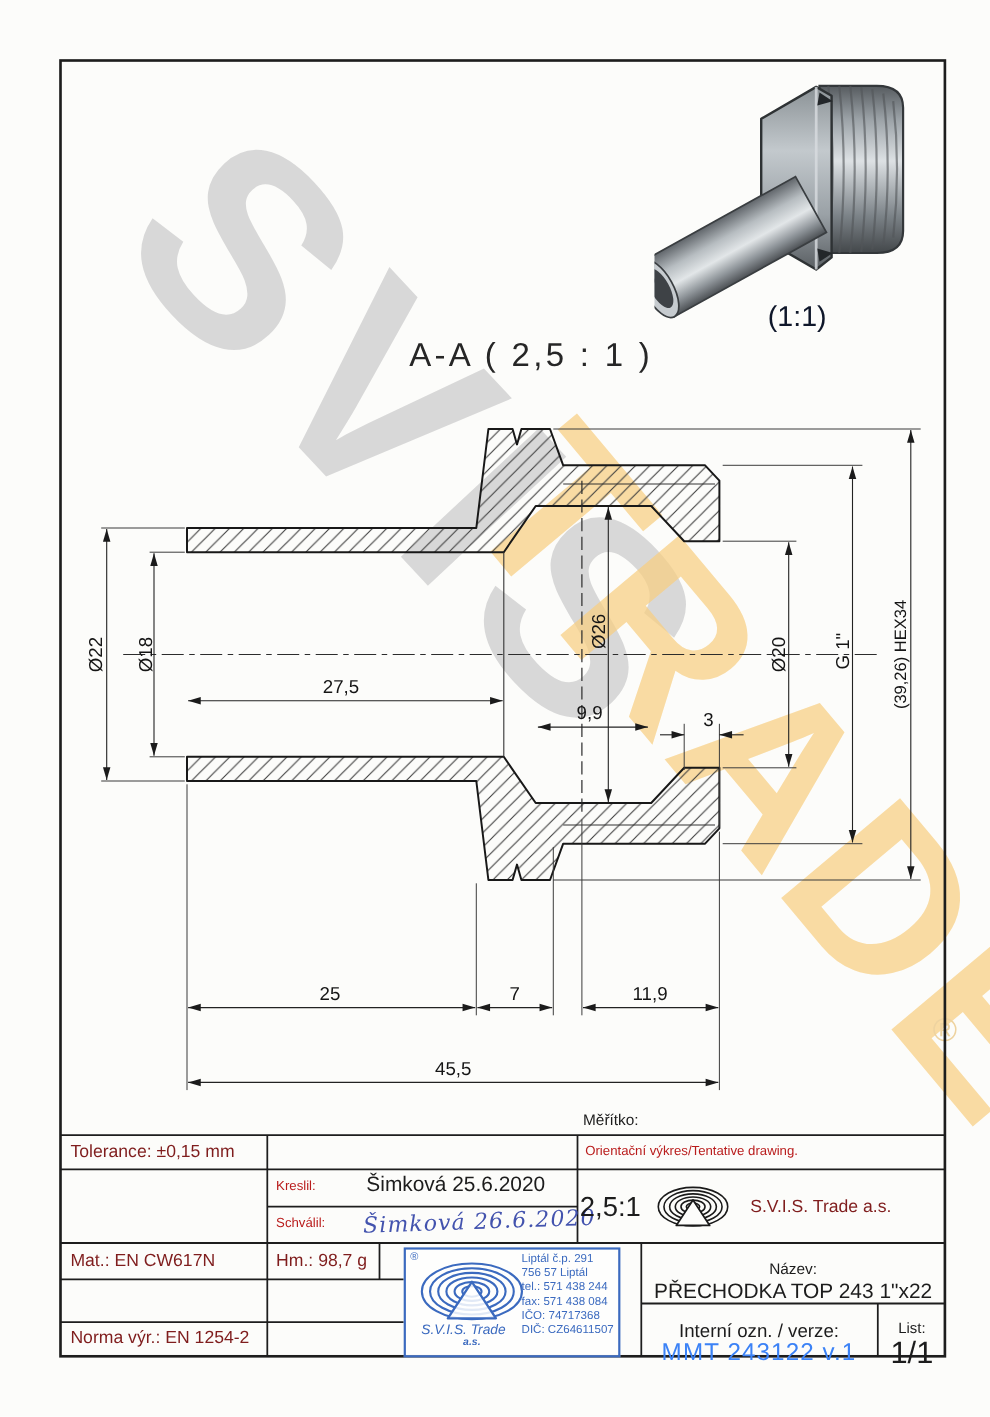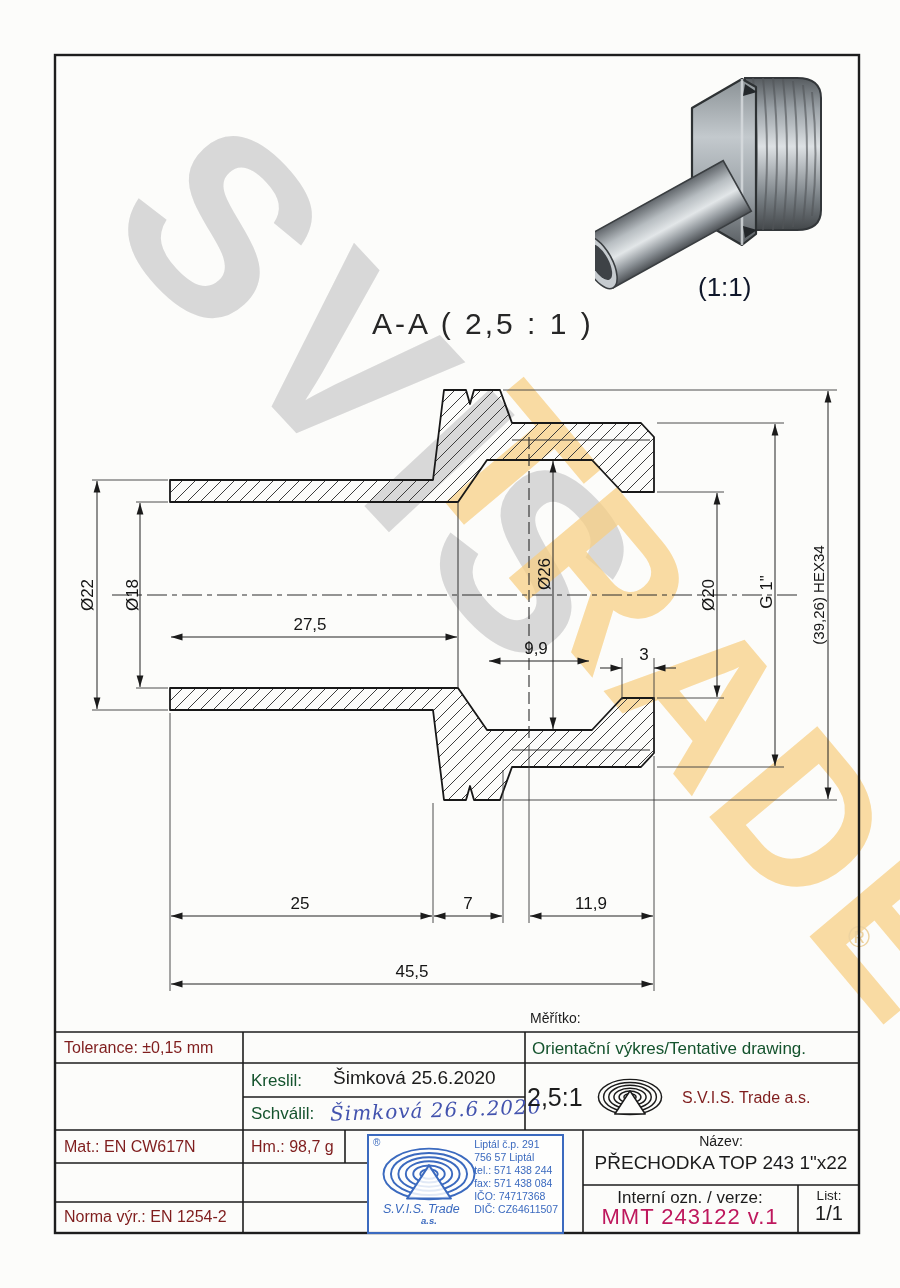--- a/index.html
+++ b/index.html
@@ -12,24 +12,24 @@
   .wm-trade{left:400px;top:350px;font-size:205px;line-height:205px;letter-spacing:8px;
             color:#f8cf82;opacity:.72;transform:rotate(50deg);transform-origin:70px 160px;}
   .wm-reg{position:absolute;left:848px;top:920px;font-size:30px;color:#eed3a0;z-index:0;}
   
   svg.cad{position:absolute;left:0;top:0;z-index:1;}
   svg.render3d{position:absolute;left:595px;top:66px;width:235px;height:225px;z-index:1;}
   .txt{position:absolute;z-index:2;white-space:nowrap;}
   .section-title{left:372px;top:307px;font-size:30px;letter-spacing:3px;color:#262626;text-align:center;}
   .render-scale{left:698px;top:272px;font-size:26px;color:#0f172a;}
   
-  .tb-s{font-size:17px;color:#14532d;}
+  .tb-s{font-size:12px;color:#b91c1c;}
   .tb-m{font-size:16px;color:#7f1d1d;}
-  .tb-big{font-size:22px;color:#be185d;letter-spacing:1px;}
-  .ctr{transform:translateX(-50%);}
+  .tb-big{font-size:22px;color:#3b82f6;letter-spacing:1px;}
+  .ctr{transform:translateX(-50%);margin-top:12px;}
   .sig{font-family:"DejaVu Serif",serif;font-style:italic;font-size:20px;color:#4353ae;
        transform:rotate(-2deg);letter-spacing:1px;}
   
   .stamp{position:absolute;left:367px;top:1134px;width:193px;height:96px;z-index:3;
          border:2px solid #3b6abf;background:rgba(255,255,255,.55);color:#3b6abf;}
   .stamp .reg{position:absolute;left:4px;top:1px;font-size:10px;}
   .stamp .addr{position:absolute;right:4px;top:2px;font-size:10.5px;line-height:13px;}
   .stamp .co1{position:absolute;left:14px;top:66px;font-size:12.5px;font-weight:normal;font-style:italic;}
   .stamp .co2{position:absolute;left:52px;top:79px;font-size:9.5px;font-weight:bold;font-style:italic;}
   .stamp svg{position:absolute;left:10px;top:10px;}
@@ -229,21 +229,21 @@
   <div class="txt tb-m" style="left:64px;top:1208px">Norma výr.: EN 1254-2</div>
   <div class="txt tb-s" style="left:532px;top:1039px">Orientační výkres/Tentative drawing.</div>
   <div class="txt" style="left:530px;top:1010px;font-size:14px">Měřítko:</div>
   <div class="txt" style="left:527px;top:1083px;font-size:25px">2,5:1</div>
   <div class="txt tb-m" style="left:682px;top:1089px">S.V.I.S. Trade a.s.</div>
   <div class="txt ctr" style="left:721px;top:1133px;font-size:14px">Název:</div>
   <div class="txt ctr" style="left:721px;top:1152px;font-size:19px">PŘECHODKA TOP 243 1"x22</div>
   <div class="txt ctr" style="left:690px;top:1188px;font-size:17px">Interní ozn. / verze:</div>
   <div class="txt ctr tb-big" style="left:690px;top:1204px">MMT 243122 v.1</div>
   <div class="txt ctr" style="left:829px;top:1188px;font-size:13.5px">List:</div>
-  <div class="txt ctr" style="left:829px;top:1202px;font-size:20px">1/1</div>
+  <div class="txt ctr" style="left:829px;top:1202px;font-size:28px">1/1</div>
 
   <svg class="tblogo" width="68" height="46" viewBox="-56 -32 112 64">
     <g stroke="#1a1a1a" stroke-width="2.4" fill="none">
       <ellipse rx="52" ry="29"></ellipse>
         <ellipse rx="43.5" ry="24"></ellipse>
         <ellipse rx="35" ry="19.2"></ellipse>
       <ellipse rx="26.5" ry="14.5"></ellipse>
         <ellipse rx="18" ry="9.8"></ellipse>
         <ellipse rx="10" ry="5.5"></ellipse>
     </g>

